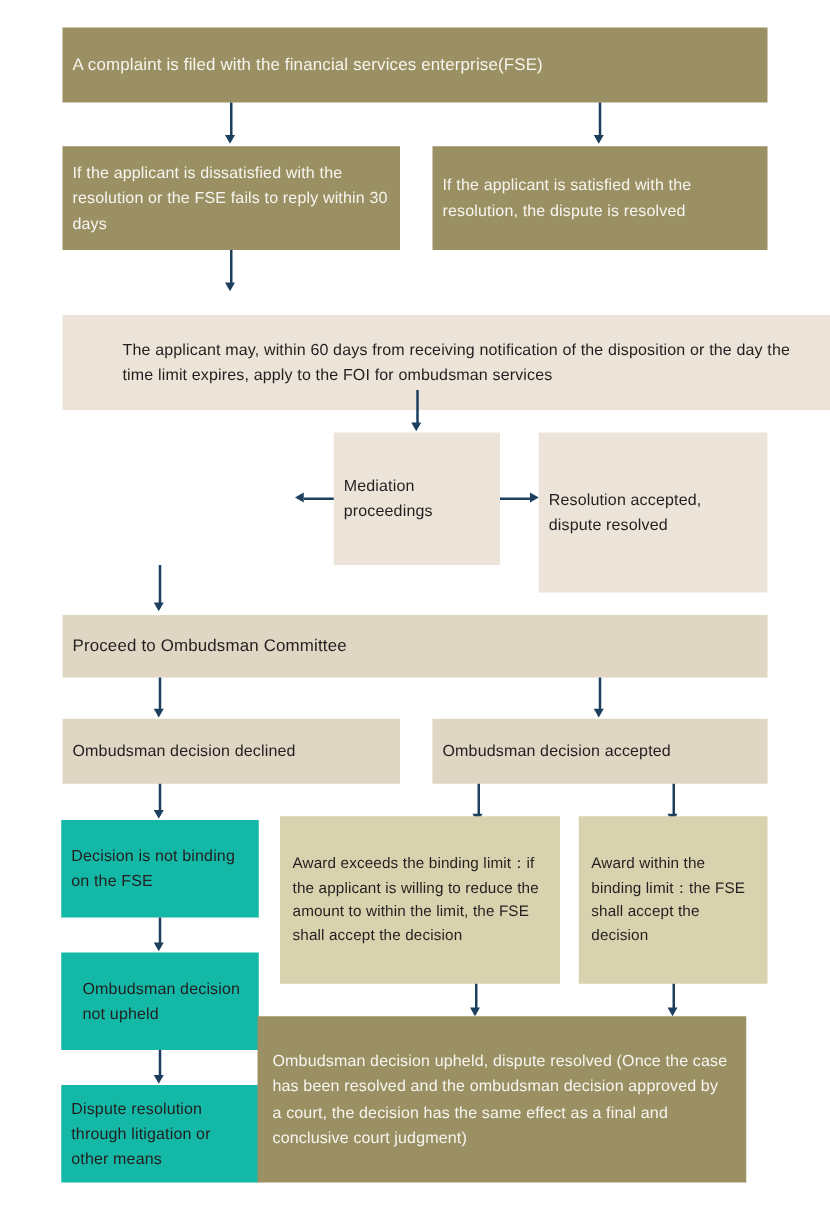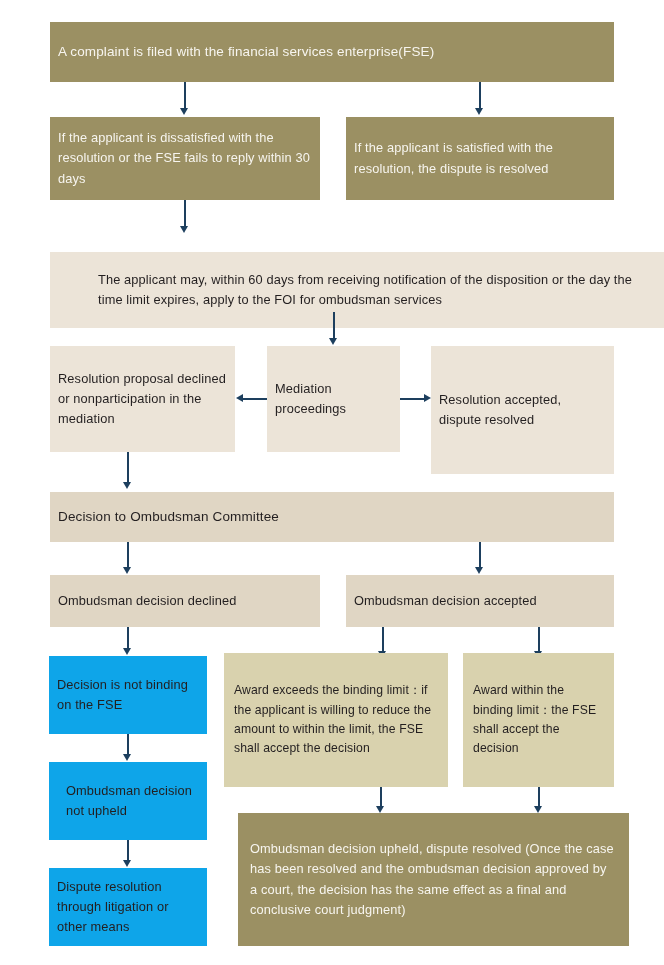--- a/index.html
+++ b/index.html
@@ -34,21 +34,21 @@
   .node .txt {
     display: block;
     width: 100%;
     white-space: pre-line;
   }
   
   .c-dark  { background: #9b9063; color: #f7f5ef; }
   .c-cream { background: #ece4d8; color: #231f20; }
   .c-sand  { background: #e0d6c4; color: #231f20; }
   .c-khaki { background: #d9d2ae; color: #231f20; }
-  .c-salmon{ background: #0ea5e9; color: #231f20; }
+  .c-salmon{ background: #14b8a6; color: #231f20; }
 
   .fs14 { font-size: 13.5px; }
   .fs13 { font-size: 12.8px; }
   .fs12 { font-size: 12.2px; }
 
   
   .conn {
     position: absolute;
     background: #1d3f5e;
   }
@@ -100,43 +100,40 @@
   <div class="conn vline" style="left:184px; top:200px; height:28px;"></div>
   <div class="arrow arrow-down" style="left:180px; top:226px;"></div>
 
   <div class="node c-cream fs13" style="left:50px; top:252px; width:614px; height:76px;padding-left:48px;">
     <span class="txt">The applicant may, within 60 days from receiving notification of the disposition or the day the time limit expires, apply to the FOI for ombudsman services</span>
   </div>
 
   <div class="conn vline" style="left:333px; top:312px; height:28px;"></div>
   <div class="arrow arrow-down" style="left:329px; top:338px;"></div>
 
-  <div class="node c-cream fs13" style="left:50px; top:346px; width:185px; height:106px;">
-    <span class="txt">Resolution proposal declined or nonparticipation in the mediation</span>
-  </div>
 
   <div class="node c-cream fs13" style="left:267px; top:346px; width:133px; height:106px;">
     <span class="txt">Mediation proceedings</span>
   </div>
 
   <div class="node c-cream fs13" style="left:431px; top:346px; width:183px; height:128px;">
     <span class="txt">Resolution accepted, dispute resolved</span>
   </div>
 
   <div class="conn hline" style="left:243px; top:398px; width:24px;"></div>
   <div class="arrow arrow-left" style="left:236px; top:394px;"></div>
 
   <div class="conn hline" style="left:400px; top:398px; width:24px;"></div>
   <div class="arrow arrow-right" style="left:424px; top:394px;"></div>
 
   <div class="conn vline" style="left:127px; top:452px; height:32px;"></div>
   <div class="arrow arrow-down" style="left:123px; top:482px;"></div>
 
   <div class="node c-sand fs14" style="left:50px; top:492px; width:564px; height:50px;">
-    <span class="txt">Decision to Ombudsman Committee</span>
+    <span class="txt">Proceed to Ombudsman Committee</span>
   </div>
 
   <div class="conn vline" style="left:127px; top:542px; height:27px;"></div>
   <div class="arrow arrow-down" style="left:123px; top:567px;"></div>
 
   <div class="conn vline" style="left:479px; top:542px; height:27px;"></div>
   <div class="arrow arrow-down" style="left:475px; top:567px;"></div>
 
   <div class="node c-sand fs13" style="left:50px; top:575px; width:270px; height:52px;">
     <span class="txt">Ombudsman decision declined</span>
@@ -180,17 +177,17 @@
   <div class="node c-khaki fs12" style="left:463px; top:653px; width:151px; height:134px; padding:2px 10px;">
     <span class="txt">Award within the binding limit：the FSE shall accept the decision</span>
   </div>
 
   <div class="conn vline" style="left:380px; top:787px; height:21px;"></div>
   <div class="arrow arrow-down" style="left:376px; top:806px;"></div>
 
   <div class="conn vline" style="left:538px; top:787px; height:21px;"></div>
   <div class="arrow arrow-down" style="left:534px; top:806px;"></div>
 
-  <div class="node c-dark fs13" style="left:238px; top:813px; width:391px; height:133px; padding:2px 12px;">
+  <div class="node c-dark fs13" style="left:206px; top:813px; width:391px; height:133px; padding:2px 12px;">
     <span class="txt">Ombudsman decision upheld, dispute resolved (Once the case has been resolved and the ombudsman decision approved by a court, the decision has the same effect as a final and conclusive court judgment)</span>
   </div>
 
 </div>
 
 </body></html>

